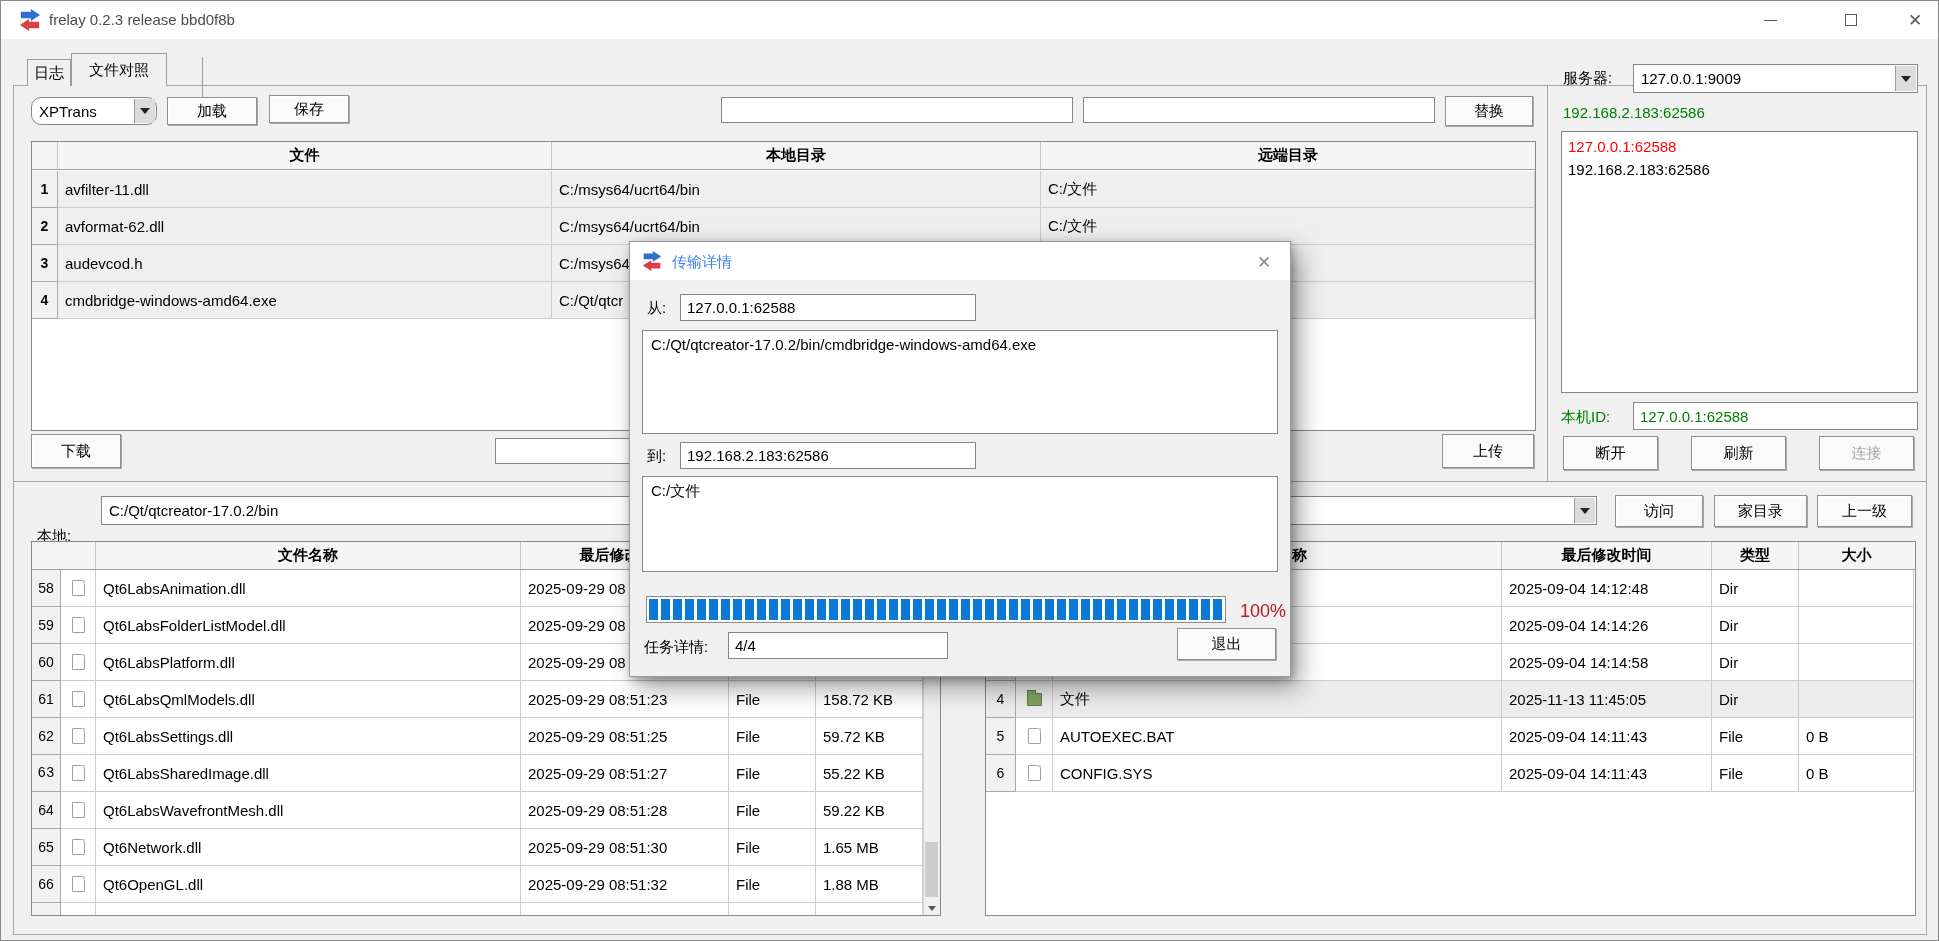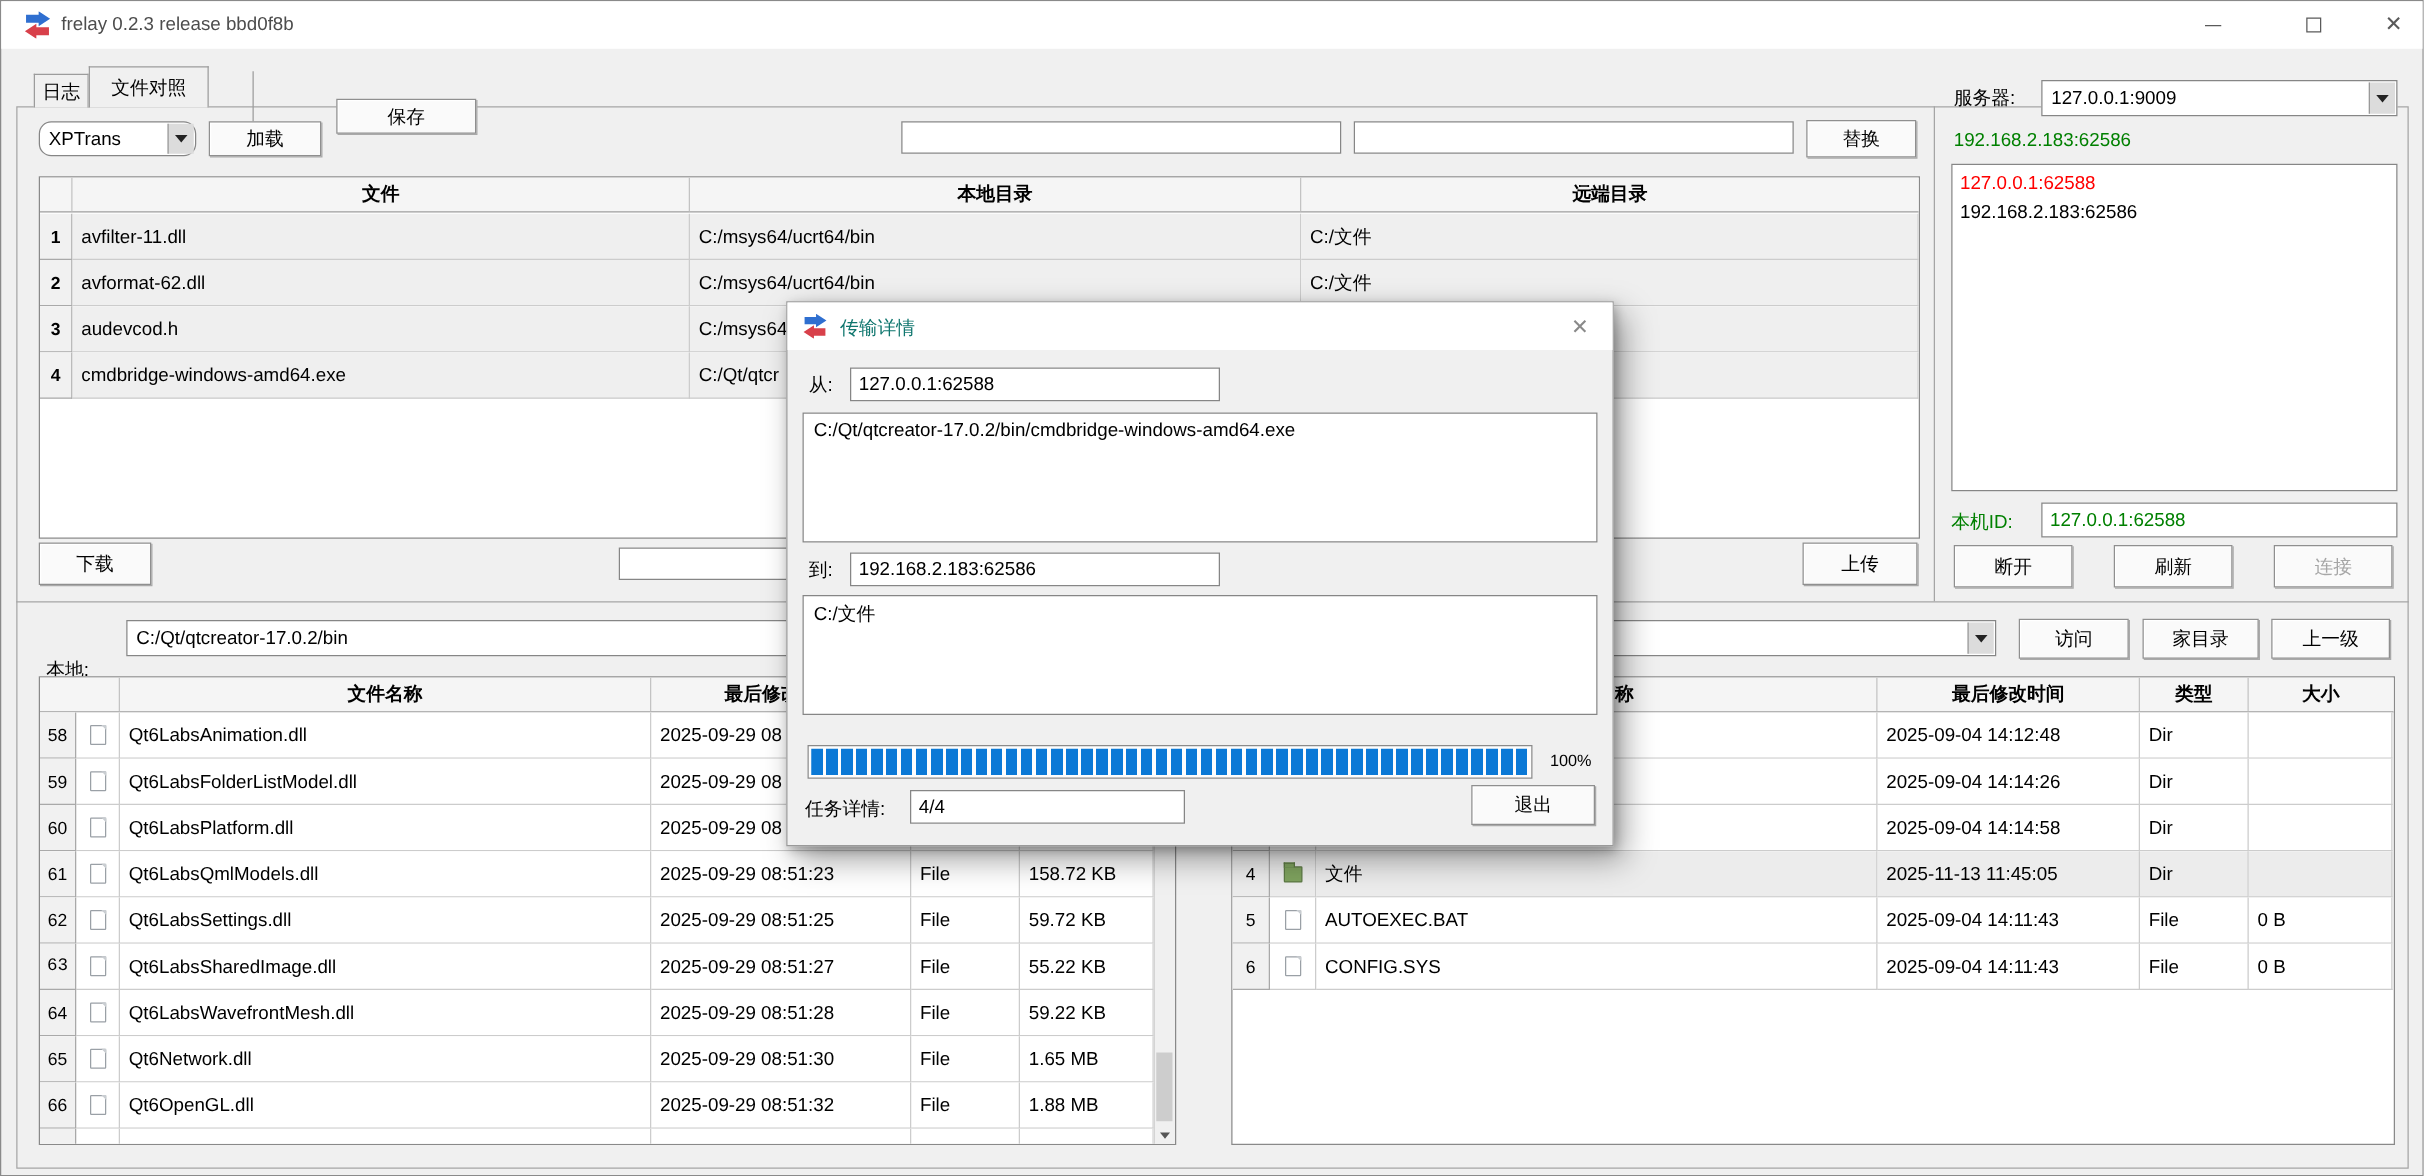--- a/index.html
+++ b/index.html
@@ -63,27 +63,27 @@
 
   
   .green { color:#008000; }
   .listbox { position:absolute; background:#fff; border:1px solid #868686; font-size:15px; padding:3px 6px; }
   .listbox .li { line-height:23px; white-space:nowrap; }
 
   
   .dialog { position:absolute; left:628px; top:240px; width:662px; height:436px; background:#f0f0f0; border:1px solid #9a9a9a; box-shadow:8px 10px 24px rgba(0,0,0,0.38), 2px 3px 8px rgba(0,0,0,0.25); z-index:50; }
   .dlg-titlebar { position:absolute; left:0; top:0; right:0; height:38px; background:#ffffff; }
   .dlg-titlebar .app-icon { left:12px; top:9px; width:20px; height:20px; }
-  .dlg-title { position:absolute; left:42px; top:11px; font-size:15px; color:#0f766e; }
+  .dlg-title { position:absolute; left:42px; top:11px; font-size:15px; color:#3b82f6; }
   .dlg-close { position:absolute; right:14px; top:9px; font-size:17px; color:#8a8a8a; width:24px; height:22px; display:flex; align-items:center; justify-content:center; }
   .dlg .lbl { color:#000; }
   .ta { position:absolute; background:#fff; border:1px solid #868686; font-size:15px; padding:5px 8px; white-space:nowrap; overflow:hidden; }
   .pbar { position:absolute; left:16px; top:354px; width:580px; height:27px; border:1px solid #8a8a8a; background:#fdfdfd; padding:2px; }
   .pbar-fill { height:100%; background:repeating-linear-gradient(90deg,#0b79d6 0px,#0b79d6 9px,#fdfdfd 9px,#fdfdfd 12px); }
-  .pbar-label { position:absolute; left:610px; top:359px; font-size:13px; color:#000000; }
+  .pbar-label { position:absolute; left:610px; top:359px; font-size:18px; color:#b91c1c; }
 </style>
 </head>
 <body>
 
 <div id="app">
 
   <div class="titlebar">
     <svg class="app-icon" viewBox="0 0 24 24">
       <polygon points="2,3 13,3 13,0 23,6.5 13,13 13,10 2,10" fill="#2f6fd0"></polygon>
       <polygon points="22,14 11,14 11,11 1,17.5 11,24 11,21 22,21" fill="#d8404a"></polygon>
@@ -105,21 +105,21 @@
   <div class="v-split"></div>
   <div class="h-split"></div>
 
   <div class="combo" style="left:30px; top:96px; width:126px; height:28px;border-radius:10px;">
     <span>XPTrans</span>
     <span class="arrow-box">
         <span class="tri-down"></span>
       </span>
   </div>
   <div class="btn" style="left:166px; top:96px; width:90px; height:28px;">加载</div>
-  <div class="btn" style="left:268px; top:78px; width:112px; height:28px;">保存</div>
+  <div class="btn" style="left:268px; top:94px; width:80px; height:28px;">保存</div>
   <input class="field" style="left: 720px; top: 96px; width: 352px; height: 26px;">
   <input class="field" style="left: 1082px; top: 96px; width: 352px; height: 26px;">
   <div class="btn" style="left:1444px; top:95px; width:88px; height:30px;">替换</div>
 
   <div class="tbl cmp" style="left:30px; top:140px; width:1505px; height:290px;">
     <div class="thead">
       <div class="th" style="width:26px;"></div>
       <div class="th" style="width:494px;">文件</div>
       <div class="th" style="width:489px;">本地目录</div>
       <div class="th" style="width:494px; border-right:none;">远端目录</div>

